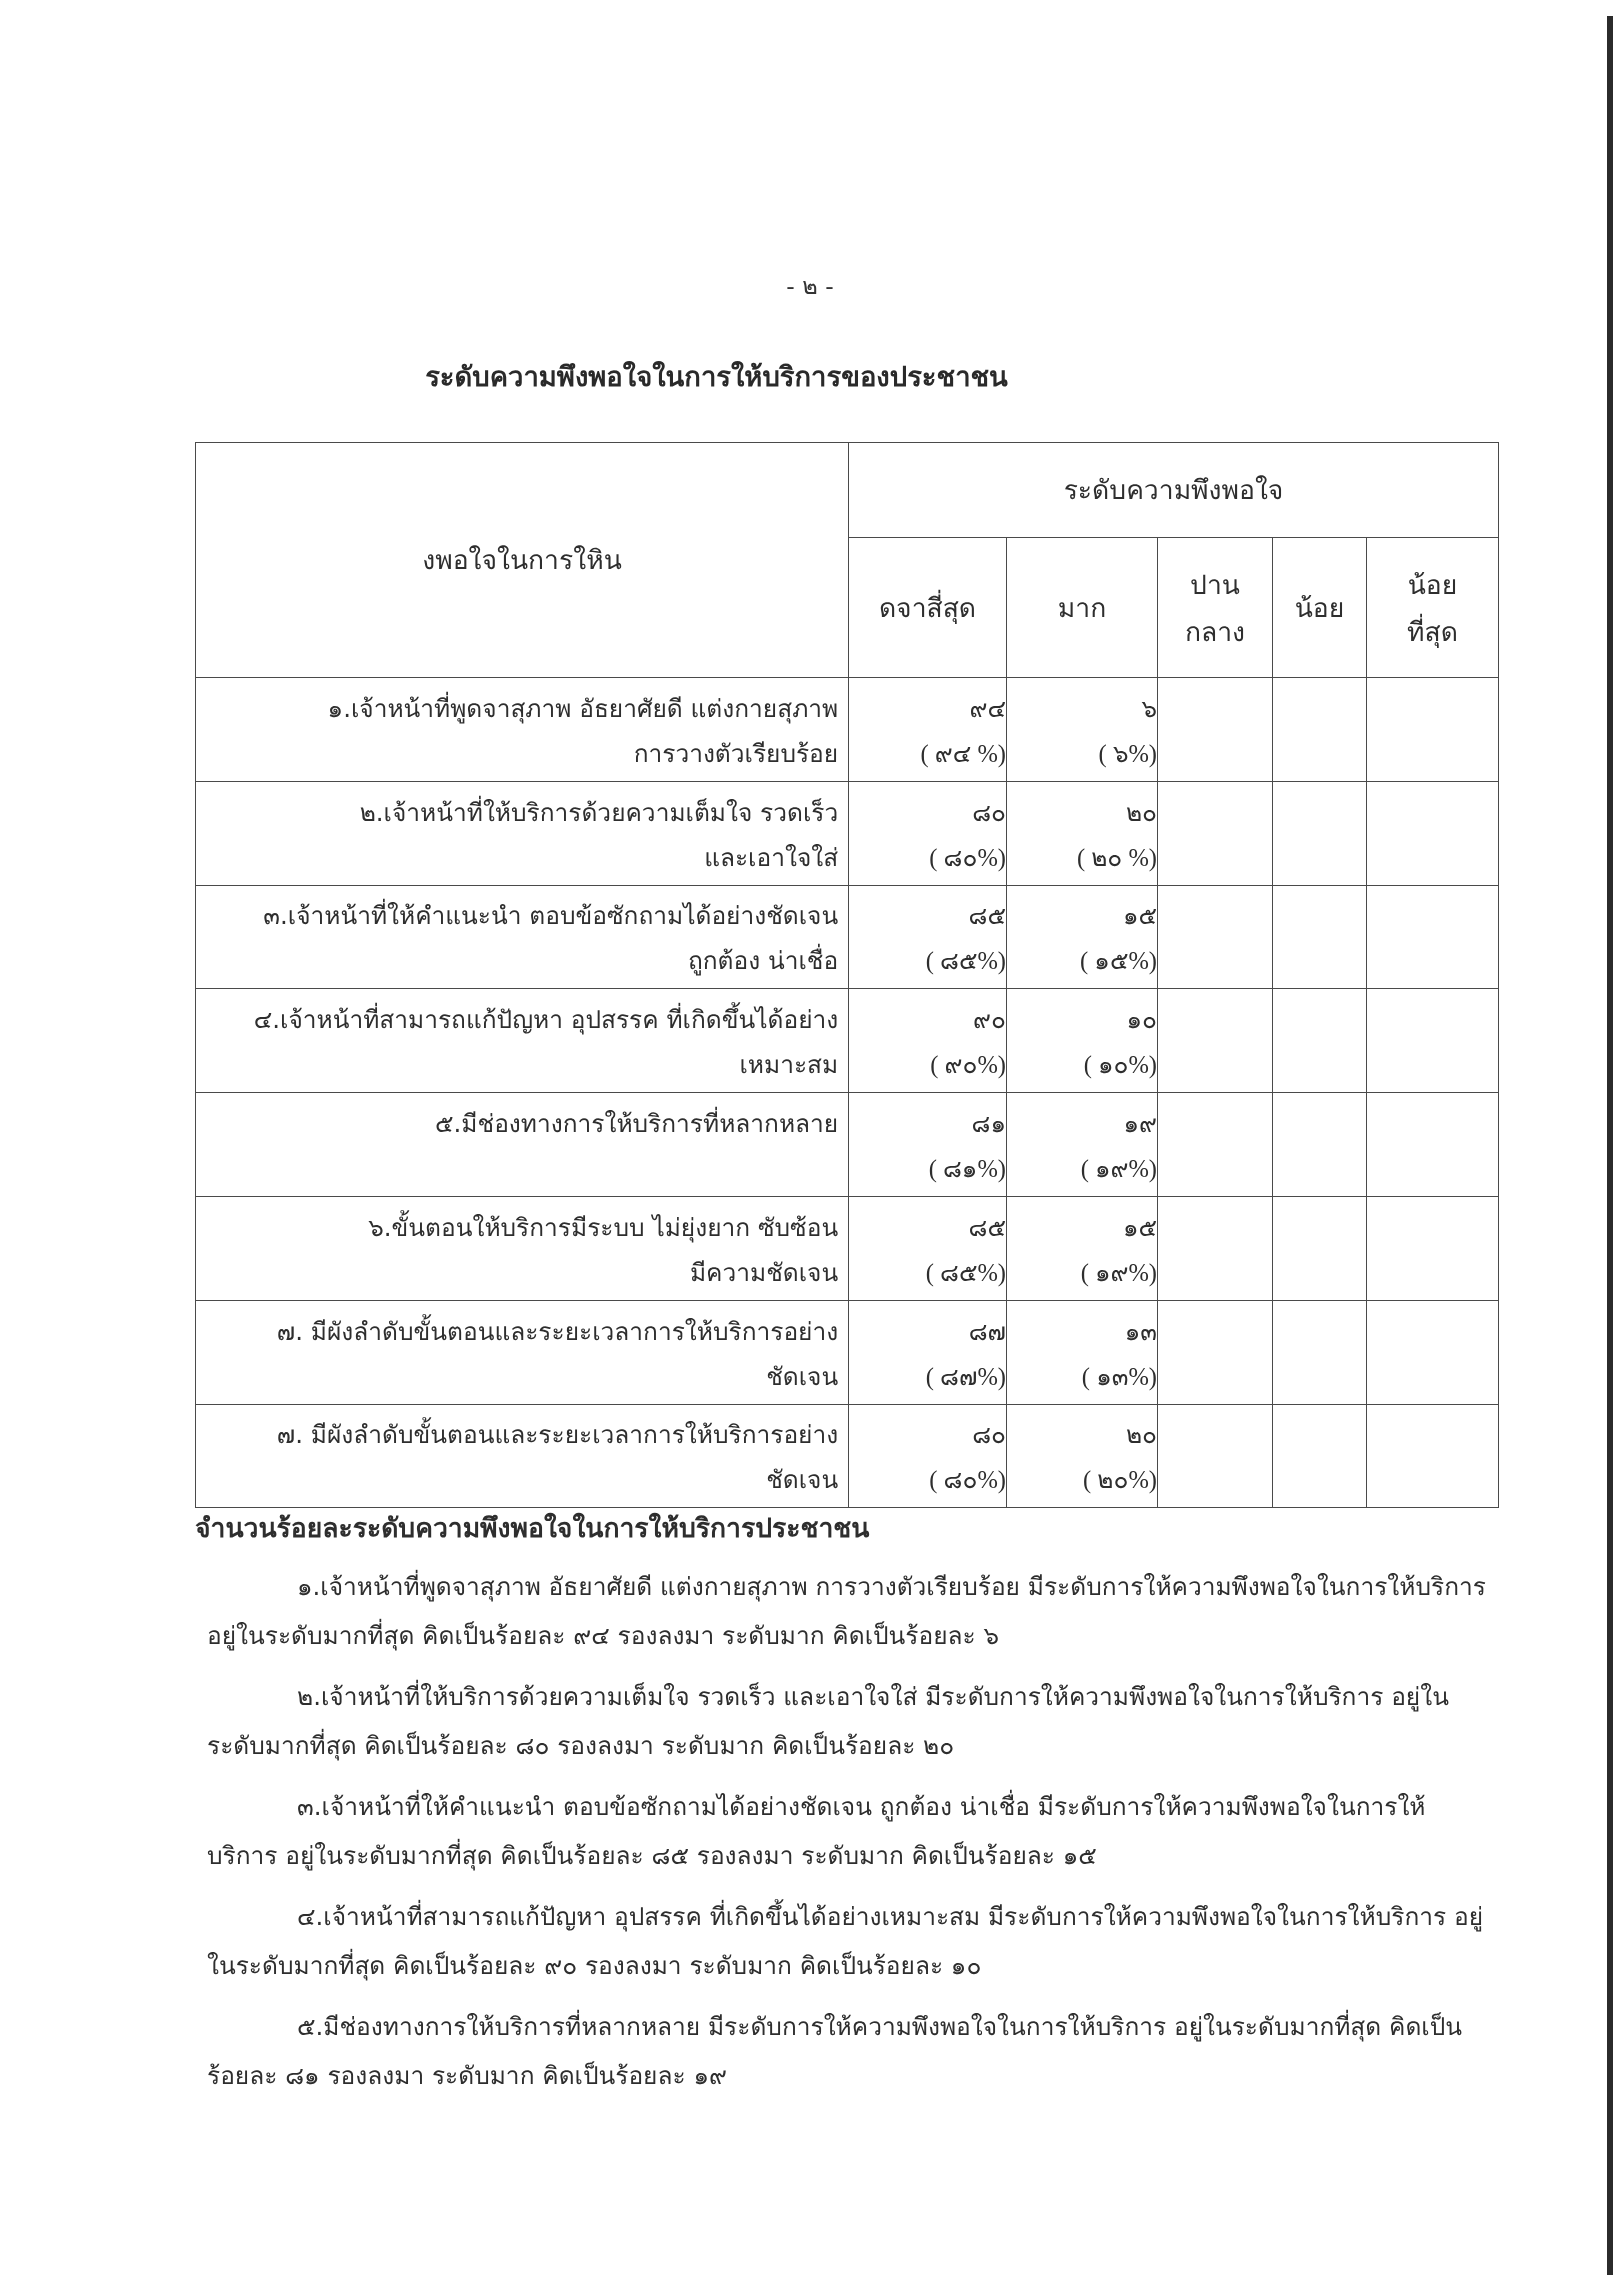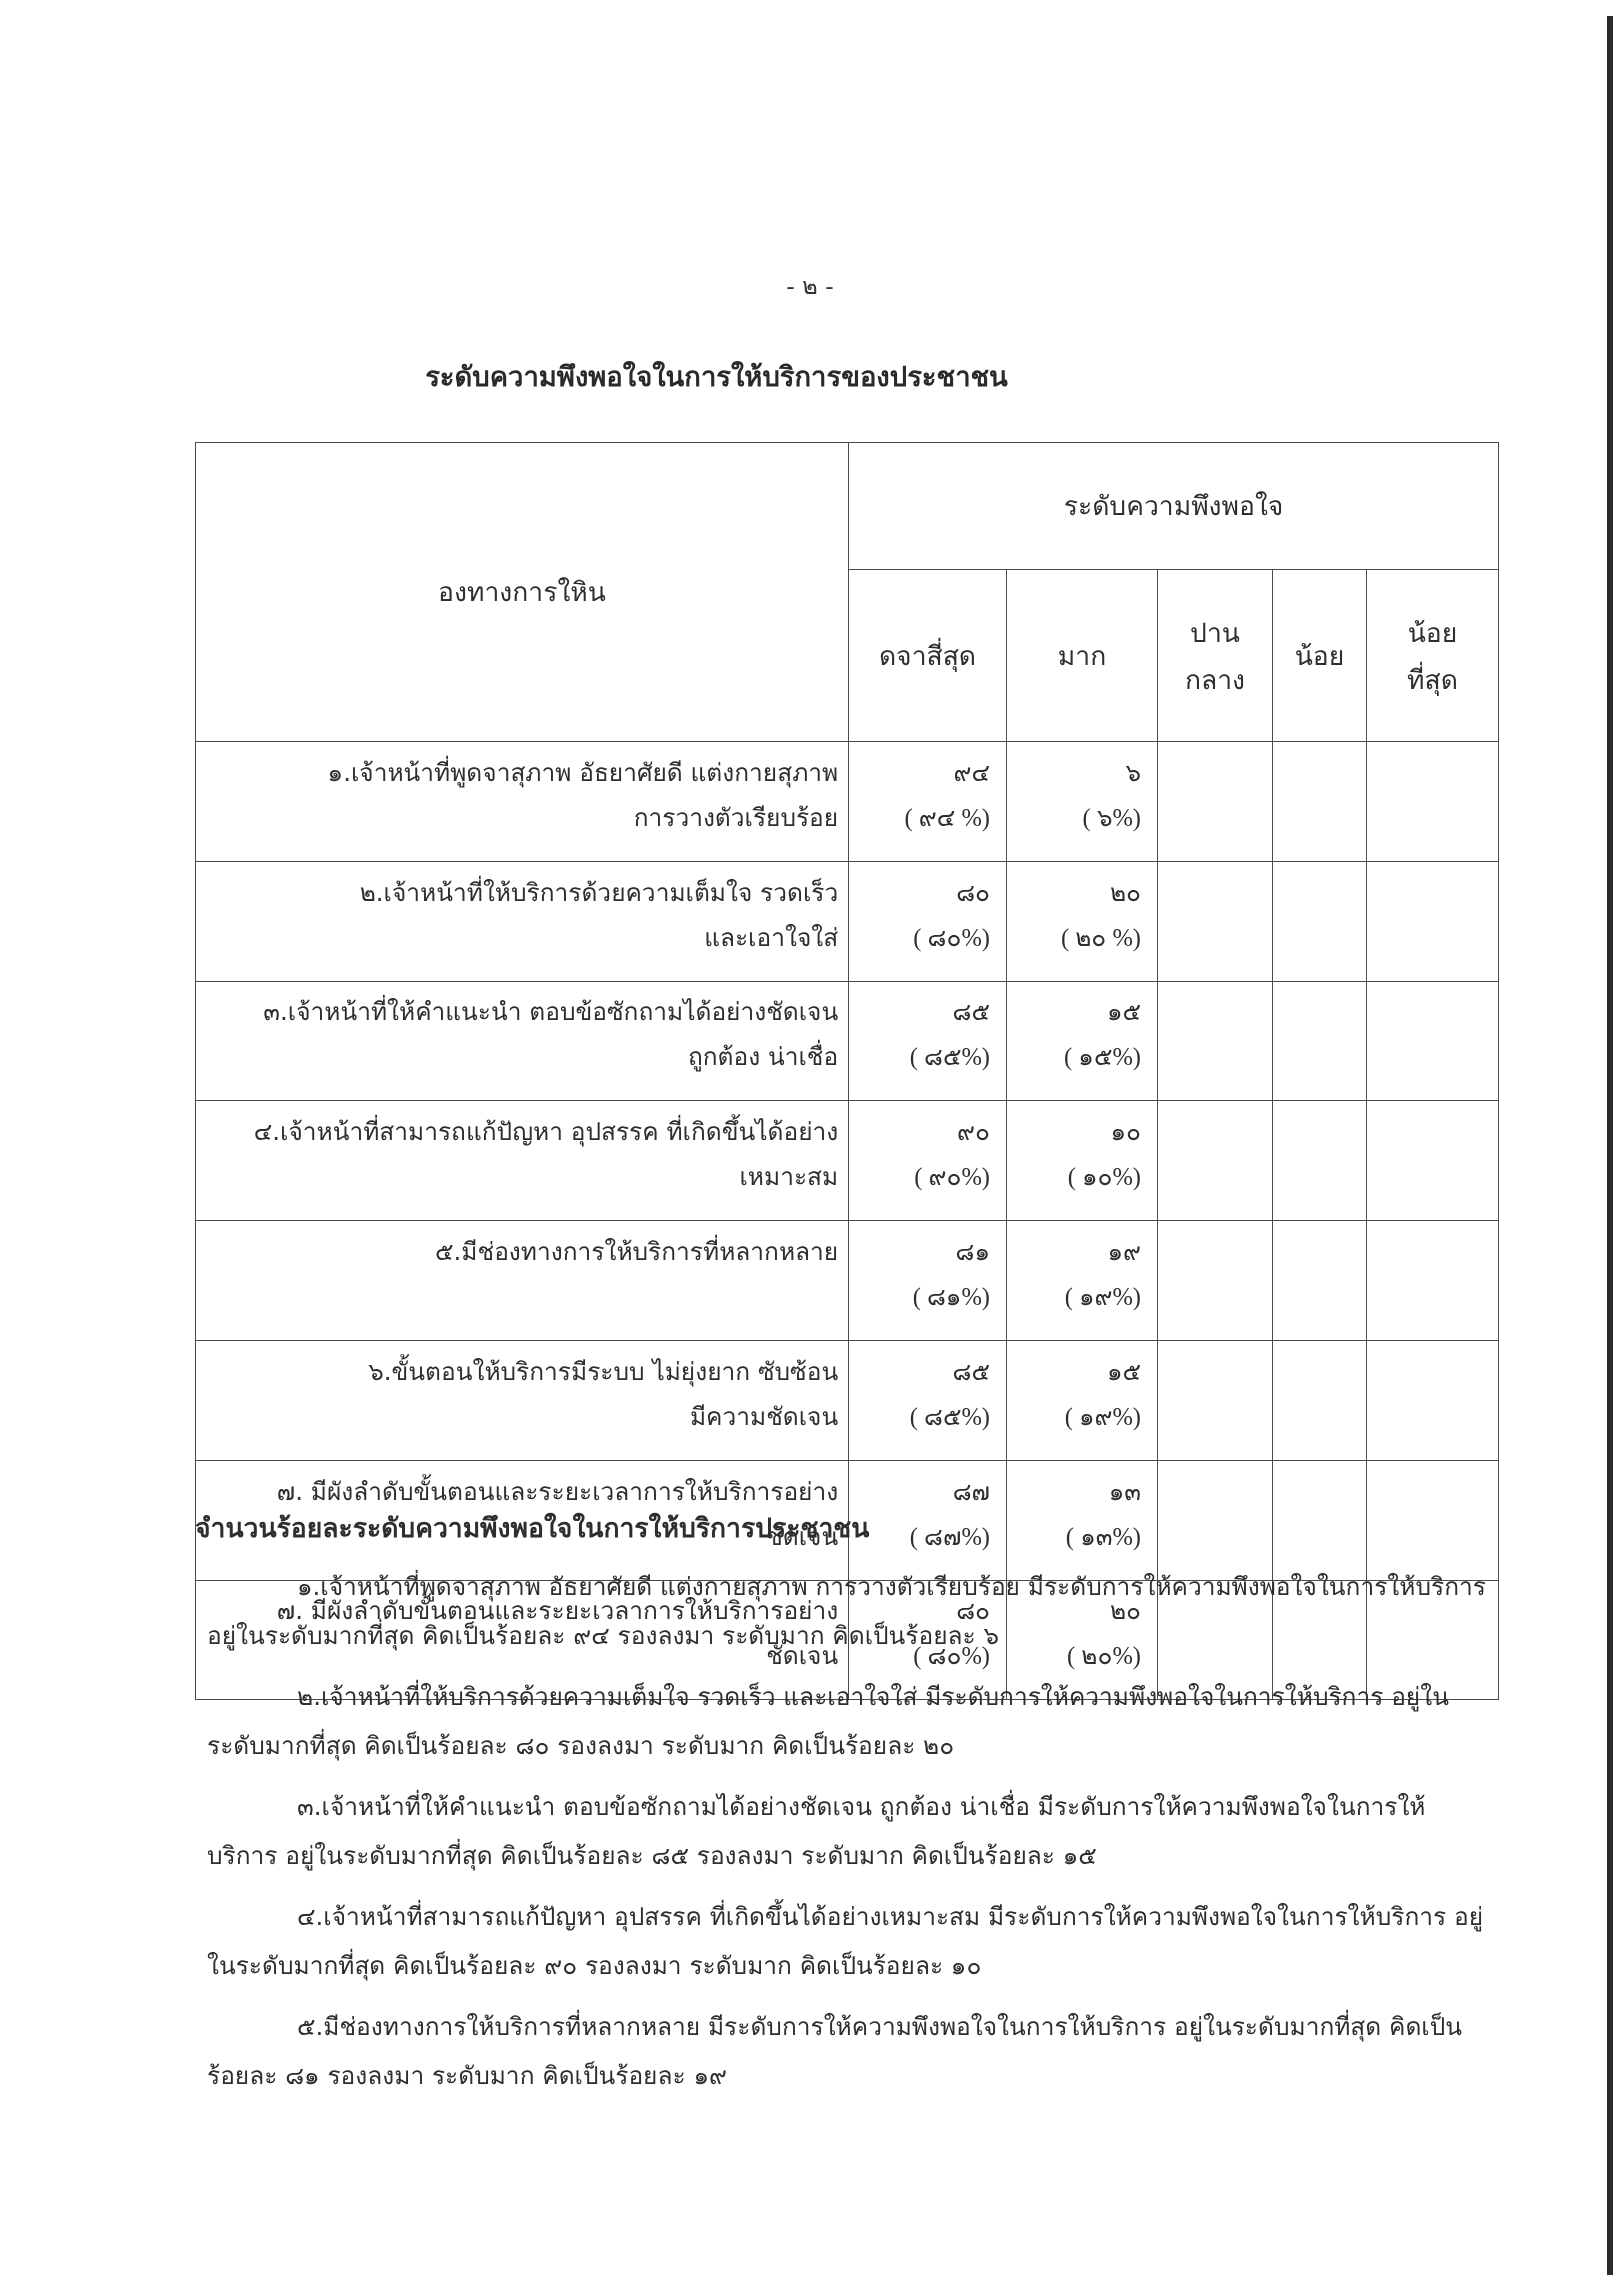--- a/index.html
+++ b/index.html
@@ -47,21 +47,21 @@
       left: 195px;
       top: 442px;
       width: 1303px;
       border-collapse: collapse;
       table-layout: fixed;
       font-size: 24.5px;
       color: #2e2e2e;
     }
     table.survey td, table.survey th {
       border: 1.5px solid #4a4a4a;
-      padding: 16px;
+      padding: 0;
       font-weight: normal;
     }
     .col-item { width: 653px; }
     .col-max { width: 158px; }
     .col-high { width: 151px; }
     .col-mid { width: 115px; }
     .col-low { width: 94px; }
     .col-min { width: 132px; }
 
     th.hdr-item {
@@ -142,21 +142,21 @@
   <colgroup>
     <col class="col-item">
       <col class="col-max">
       <col class="col-high">
       <col class="col-mid">
       <col class="col-low">
       <col class="col-min">
   </colgroup>
   <thead>
     <tr>
-      <th class="hdr-item" rowspan="2">องทางการใหิน</th>
+      <th class="hdr-item" rowspan="2">งพอใจในการใหิน</th>
       <th class="hdr-group" colspan="5">ระดับความพึงพอใจ</th>
     </tr>
     <tr>
       <th class="hdr-sub"><span>ดจาสี่สุด</span></th>
       <th class="hdr-sub"><span>มาก</span></th>
       <th class="hdr-sub"><span>ปาน</span><br><span>กลาง</span></th>
       <th class="hdr-sub"><span>น้อย</span></th>
       <th class="hdr-sub"><span>น้อย</span><br><span>ที่สุด</span></th>
     </tr>
   </thead>

